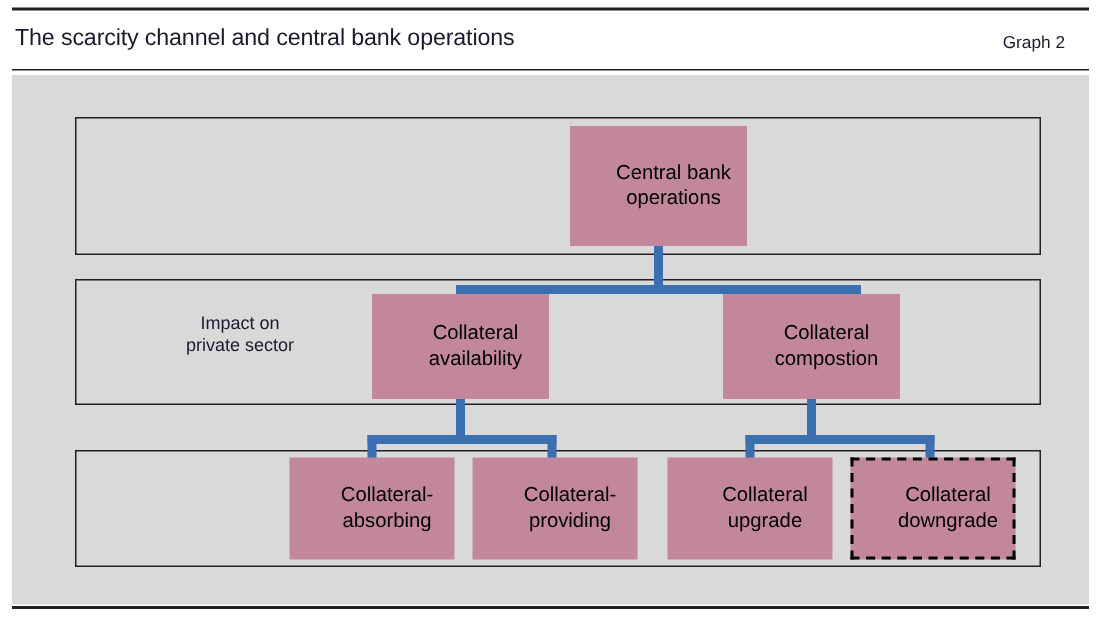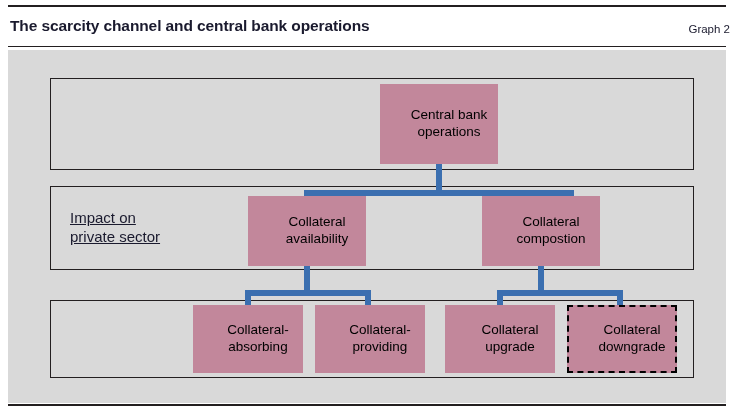--- a/index.html
+++ b/index.html
@@ -40,25 +40,24 @@
     background: #231f20;
   }
   .hdr-title {
     position: absolute;
     left: 10px;
     top: 17px;
     font-size: 15.5px;
     color: #1a1a2e;
     letter-spacing: -0.1px;
     white-space: nowrap;
-    font-weight: bold;
   }
   .hdr-graphno {
     position: absolute;
-    right: 2px;
+    right: 22px;
     top: 23px;
     font-size: 11.5px;
     color: #1a1a2e;
     white-space: nowrap;
   }
 
   
   .panel {
     position: absolute;
     left: 8px;
@@ -83,25 +82,25 @@
     background: #d9d9d9;
     box-sizing: border-box;
   }
   #row-top    { left: 42px; top: 28px;  width: 644px; height: 92px;  }
   #row-middle { left: 42px; top: 136px; width: 644px; height: 84px;  }
   #row-bottom { left: 42px; top: 250px; width: 644px; height: 78px;  }
 
   
   .row-label {
     position: absolute;
-    font-size: 15px;
+    font-size: 12px;
     color: #1a1a2e;
     line-height: 1.28;
+    text-align: center;
     white-space: pre-line;
-    text-decoration: underline;
   }
   #label-impact    { left: 62px; top: 158px; width: 180px; }
   #label-direction { left: 62px; top: 280px; width: 180px; }
 
   
   .node {
     position: absolute;
     background: #c2879b;
     box-sizing: border-box;
     display: flex;

